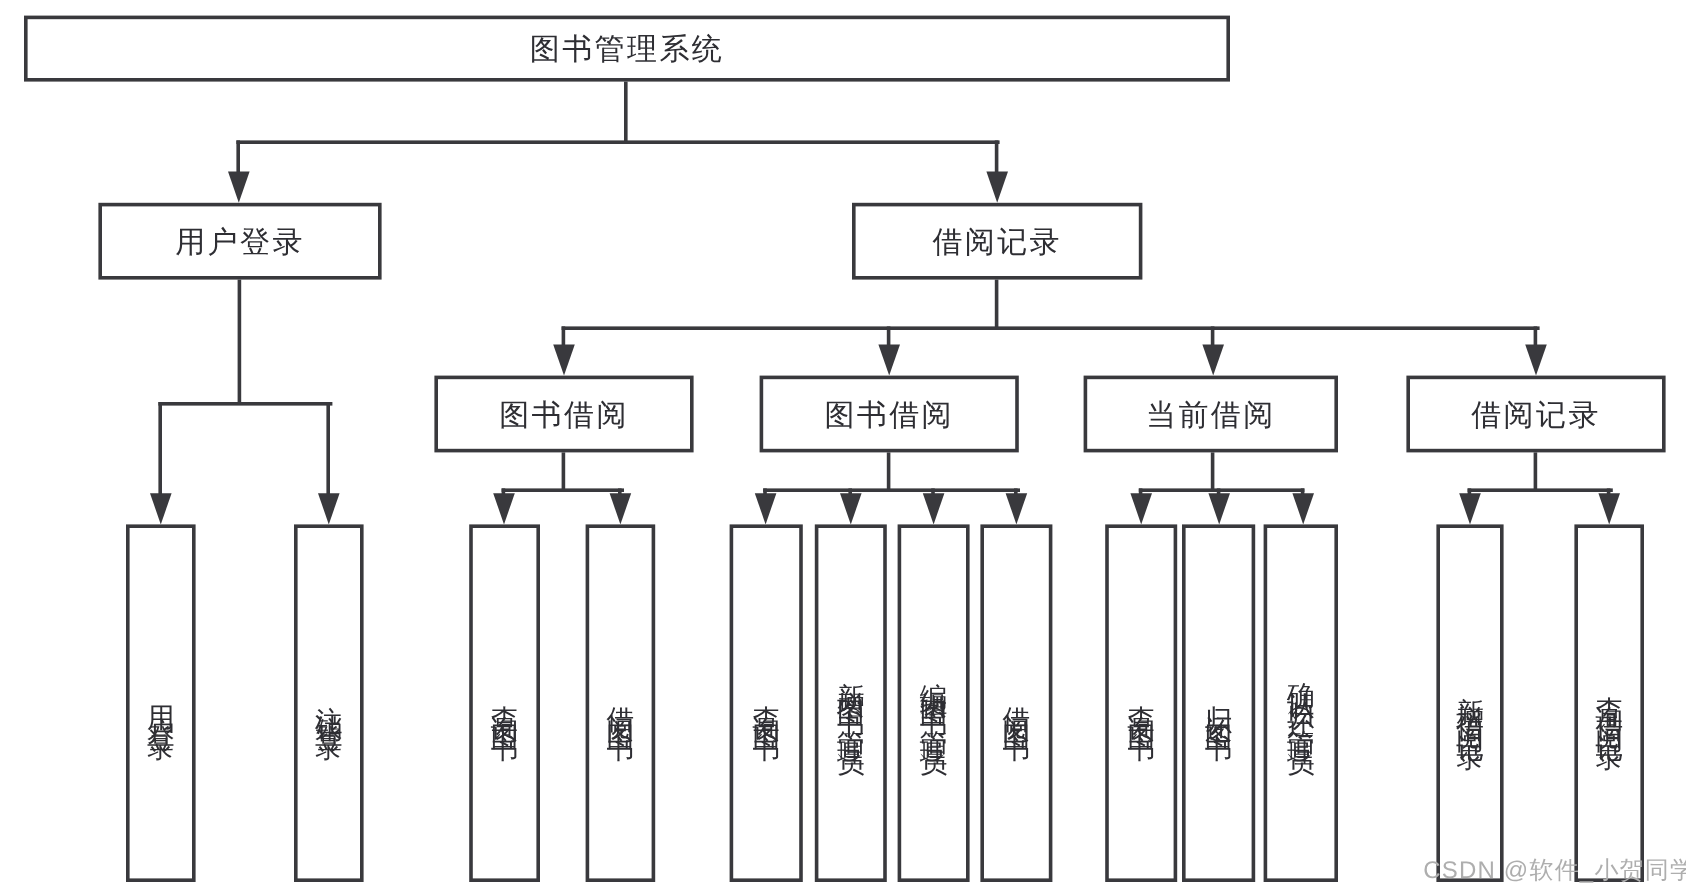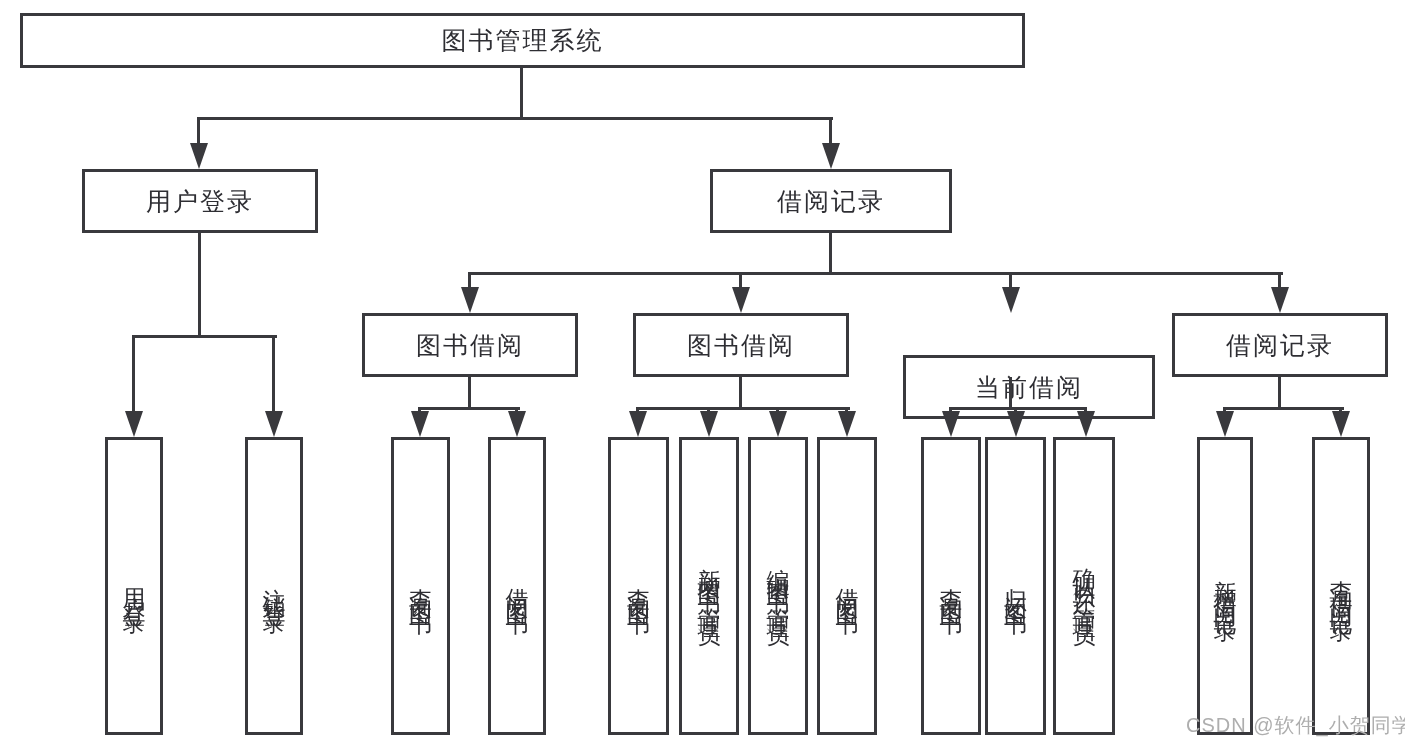--- a/index.html
+++ b/index.html
@@ -96,21 +96,21 @@
   <div class="arrow" style="left:461px; top:287px;"></div>
   <div class="vline" style="left:739px; top:272px; height:20px;"></div>
   <div class="arrow" style="left:732px; top:287px;"></div>
   <div class="vline" style="left:1009px; top:272px; height:20px;"></div>
   <div class="arrow" style="left:1002px; top:287px;"></div>
   <div class="vline" style="left:1278px; top:272px; height:20px;"></div>
   <div class="arrow" style="left:1271px; top:287px;"></div>
 
   <div class="box h" style="left:362px; top:313px; width:216px; height:64px;">图书借阅</div>
   <div class="box h" style="left:633px; top:313px; width:216px; height:64px;">图书借阅</div>
-  <div class="box h" style="left:903px; top:313px; width:252px; height:64px;margin-top:42px;">当前借阅</div>
+  <div class="box h" style="left:903px; top:313px; width:212px; height:64px;">当前借阅</div>
   <div class="box h" style="left:1172px; top:313px; width:216px; height:64px;">借阅记录</div>
 
   <div class="vline" style="left:468px; top:377px; height:32px;"></div>
   <div class="hline" style="left:418px; top:407px; width:102px;"></div>
   <div class="vline" style="left:418px; top:407px; height:10px;"></div>
   <div class="arrow" style="left:411px; top:411px;"></div>
   <div class="vline" style="left:515px; top:407px; height:10px;"></div>
   <div class="arrow" style="left:508px; top:411px;"></div>
 
   <div class="vline" style="left:739px; top:377px; height:32px;"></div>

